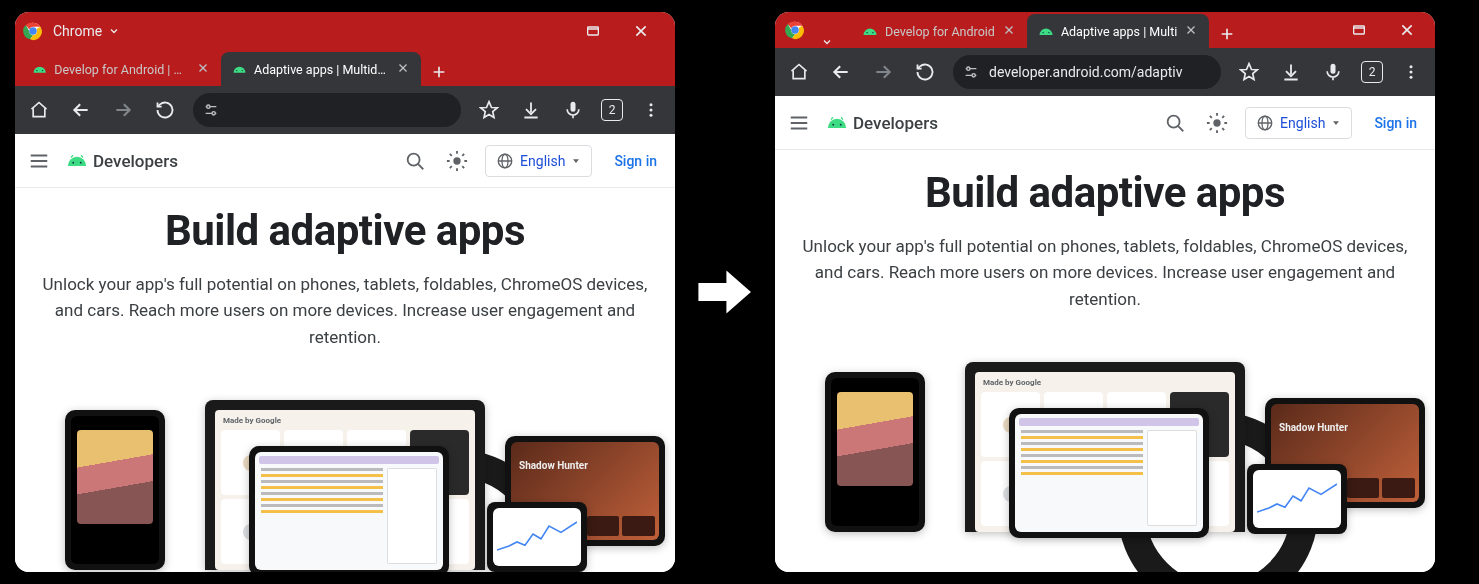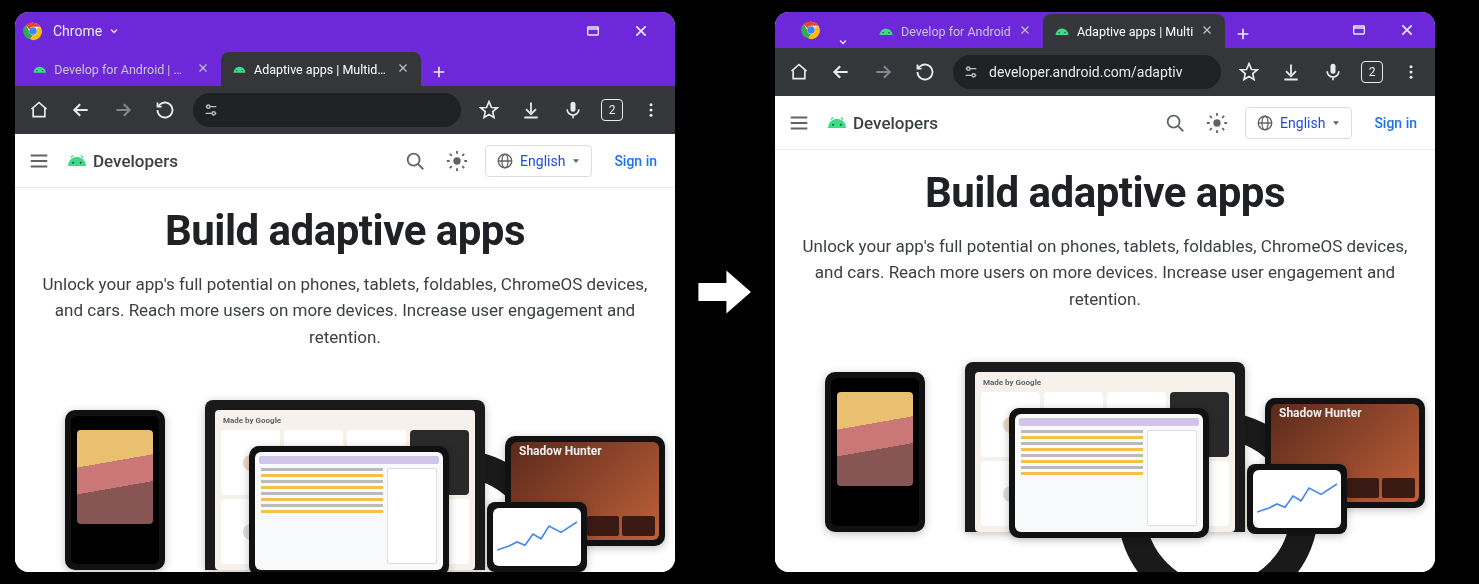--- a/index.html
+++ b/index.html
@@ -31,37 +31,37 @@
 .arrow-wrap {
   flex: 0 0 auto;
   width: 100px;
   display: flex;
   align-items: center;
   justify-content: center;
 }
 .arrow-svg { width: 70px; height: 70px; }
 
 .chrome-top {
-  background: #6d28d9;
+  background: #b91c1c;
   color: #e8eaed;
   display: flex;
   flex-direction: column;
 }
 
 
 .chrome-app-row {
   display: flex; align-items: center; height: 38px; padding: 0 8px;
 }
 .chrome-app-row .right-icons { margin-left: auto; display: flex; gap: 20px; padding-right: 12px; }
 
 
 .tabstrip {
   display: flex; align-items: flex-end; height: 36px; padding-left: 6px; gap: 0;
 }
-.tabstrip.combined { padding-left: 16px; }
+.tabstrip.combined { padding-left: 0; }
 .chrome-logo-in-strip {
   width: 40px; display: flex; align-items: center; justify-content: center; height: 36px;
 }
 .tab {
   display: flex; align-items: center; gap: 8px;
   height: 34px; padding: 0 10px 0 12px; border-radius: 8px 8px 0 0;
   font-size: 12.5px; color: #c8c8c8; max-width: 200px; cursor: pointer;
   white-space: nowrap; overflow: hidden;
 }
 .tab.active { background: #35363a; color: #fff; }
@@ -136,21 +136,21 @@
 .prod { background:#fff; border-radius:4px; display:flex; align-items:center; justify-content:center; }
 .prod .dot { width:16px; height:16px; border-radius:50%; background:#dadce0; }
 .prod.wide { grid-column: span 1; background:#2a2a2a; }
 
 .wheel { position:absolute; width:200px; height:200px; border:28px solid #1a1a1a; border-radius:50%; left:52%; bottom:-80px; }
 
 .car-screen { width: 160px; height: 110px; right: 10px; bottom: 24px; }
 .car-screen .screen { background: linear-gradient(135deg,#5a2a1a,#c0603a); }
 .car-row { position:absolute; bottom:4px; left:4px; right:4px; height:20px; display:flex; gap:3px;}
 .car-row div { flex:1; background:#3a1a12; border-radius:2px;}
-.car-title { position:absolute; top:2px; left:8px; font-size:12px; color:#eee; }
+.car-title { position:absolute; top:18px; left:8px; font-size:10px; color:#eee; }
 
 .phone-dark { width:100px; height:160px; left:50px; bottom:0; }
 .phone-dark .screen { background:#000; }
 .photo { position:absolute; inset:14px 6px 40px 6px; background:linear-gradient(170deg,#e8c070 35%,#c77 35%,#c77 60%,#855 60%); border-radius:4px;}
 
 .tablet-docs { width:200px; height:130px; left:50%; transform:translateX(-48%); bottom:-6px; }
 .tablet-docs .screen { background:#f8f9fa; }
 .docs-hdr { position:absolute; top:4px; left:4px; right:4px; height:8px; background:#d0c4e8; border-radius:2px;}
 .docs-body { position:absolute; top:16px; left:6px; right:60px; bottom:6px; }
 .docs-body div { height:3px; background:#bbb; margin-bottom:3px; }

